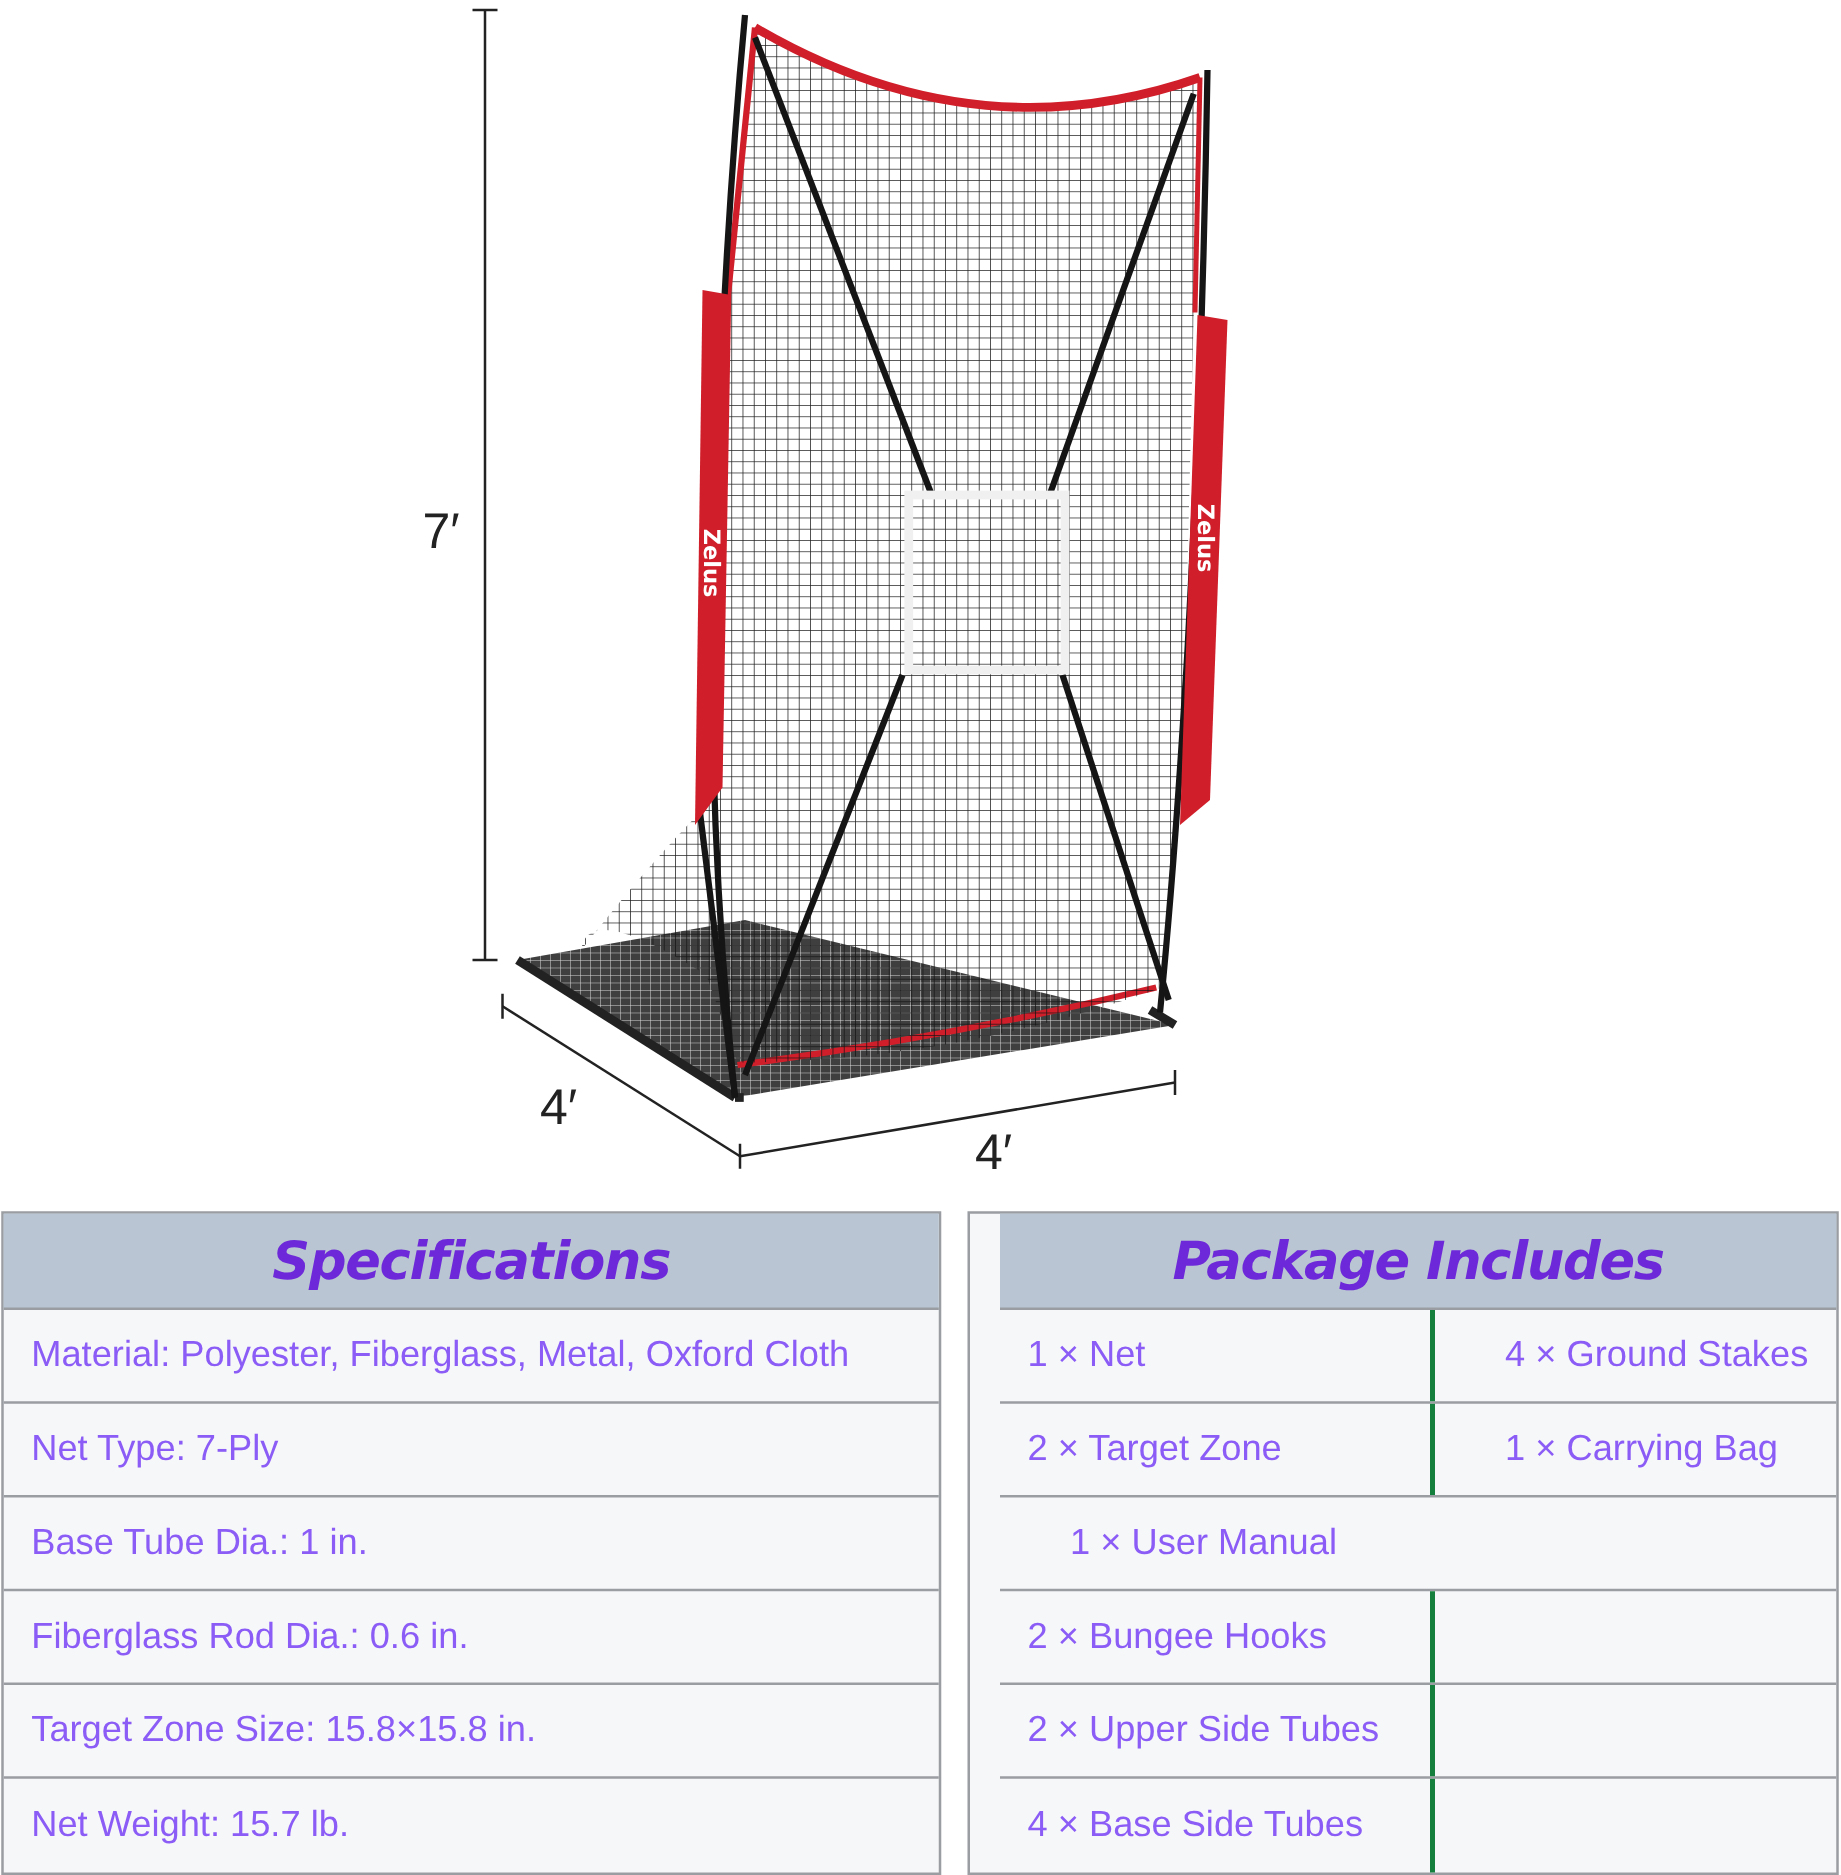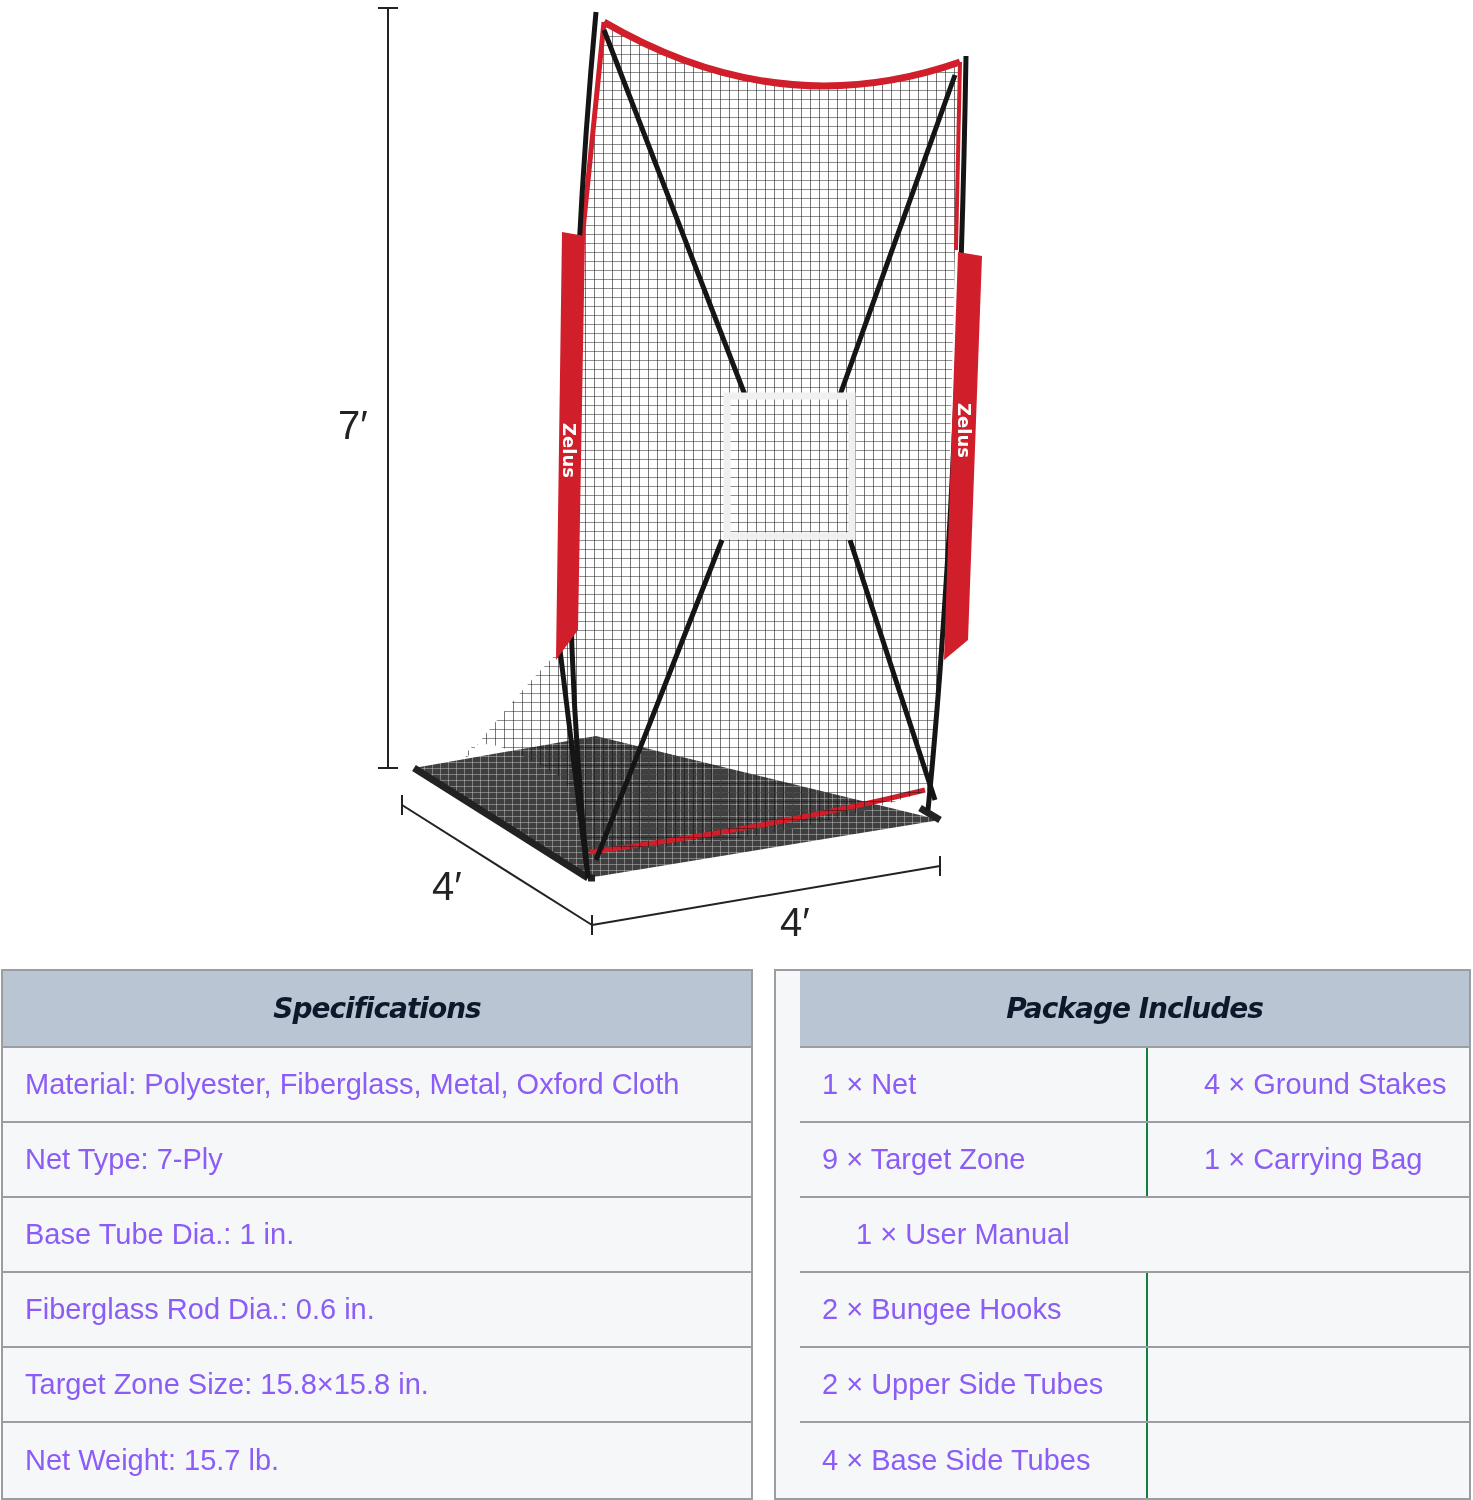--- a/index.html
+++ b/index.html
@@ -11,30 +11,30 @@
   .figure svg { position:absolute; left:0; top:0; }
   .dim-label { position:absolute; font-family:"Liberation Sans", sans-serif;
                font-size:40px; color:#222; line-height:1; }
 
   
   .tbl { position:absolute; top:969px; border:2px solid #9a9da2; background:#f6f7f9;
          box-sizing:border-box; }
   .tbl .head { height:75px; background:#b9c5d2; border-bottom:2px solid #9a9da2;
                display:flex; align-items:center; justify-content:center;
                font-family:"DejaVu Sans", sans-serif; font-weight:bold; font-style:italic;
-               font-size:28px; color:#0f172a; letter-spacing:-1px; }
+               font-size:42px; color:#6d28d9; letter-spacing:-1px; }
   .tbl .row { height:75px; border-bottom:2px solid #9a9da2; display:flex; box-sizing:border-box;
               align-items:center; }
   .tbl .row:last-child { border-bottom:none;border-radius:23px; }
   .tbl .cell { font-size:29px; color:#8b5cf6; padding-left:22px; box-sizing:border-box;
                height:100%; display:flex; align-items:center; }
   .spec { left:1px; width:752px; }
   .spec .cell { width:100%; }
   .pkg { left:774px; width:697px;padding-left:24px; }
-  .pkg .cell.c1 { width:348px; border-right:2px solid #15803d; }
+  .pkg .cell.c1 { width:348px; border-right:4px solid #15803d; }
   .pkg .cell.c2 { flex:1; padding-left:24px;margin-left:32px; }
 </style>
 </head>
 <body>
 
 <div class="figure">
   <svg width="1473" height="960" viewBox="0 0 1473 960">
     <defs>
       <pattern id="mesh" width="9" height="9" patternUnits="userSpaceOnUse">
         <rect width="9" height="9" fill="none"></rect>
@@ -136,21 +136,21 @@
   </div>
 </div>
 
 <div class="tbl pkg">
   <div class="head">Package Includes</div>
   <div class="row">
     <div class="cell c1">1 × Net</div>
     <div class="cell c2">4 × Ground Stakes</div>
   </div>
   <div class="row">
-    <div class="cell c1">9 × Target Zone</div>
+    <div class="cell c1">2 × Target Zone</div>
     <div class="cell c2">1 × Carrying Bag</div>
   </div>
   <div class="row">
     <div class="cell c2">1 × User Manual</div>
   </div>
   <div class="row">
     <div class="cell c1">2 × Bungee Hooks</div>
     <div class="cell c2"></div>
   </div>
   <div class="row">

